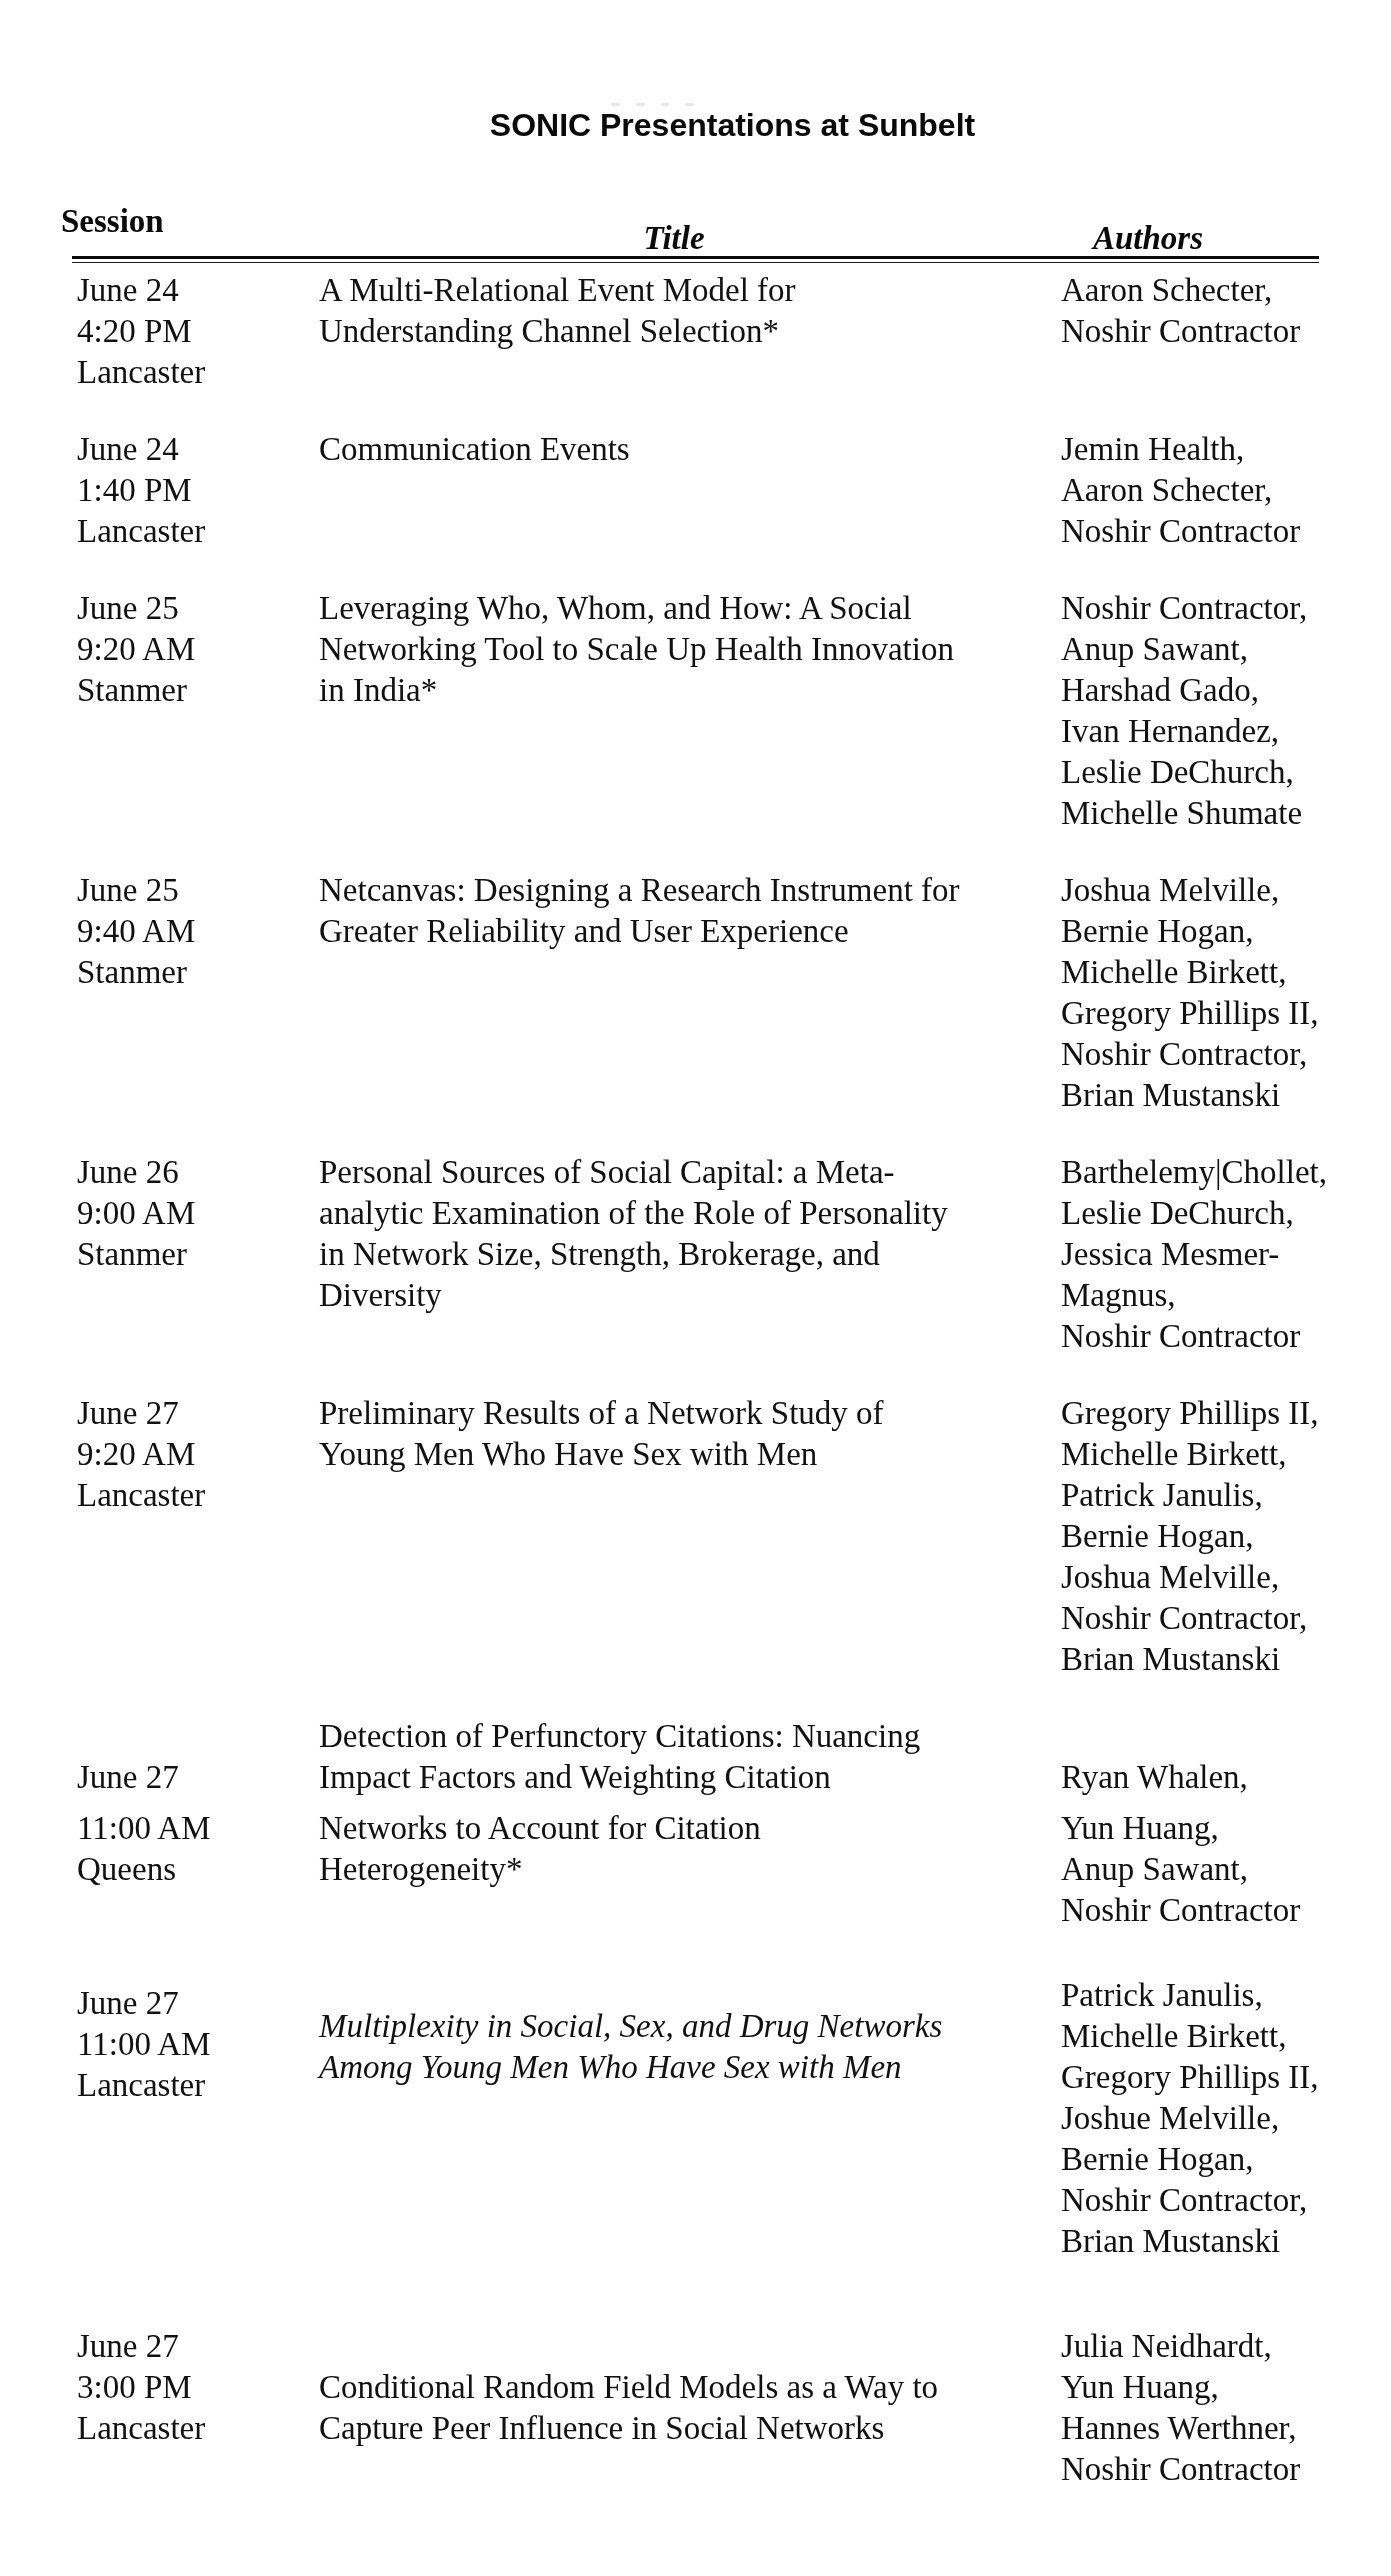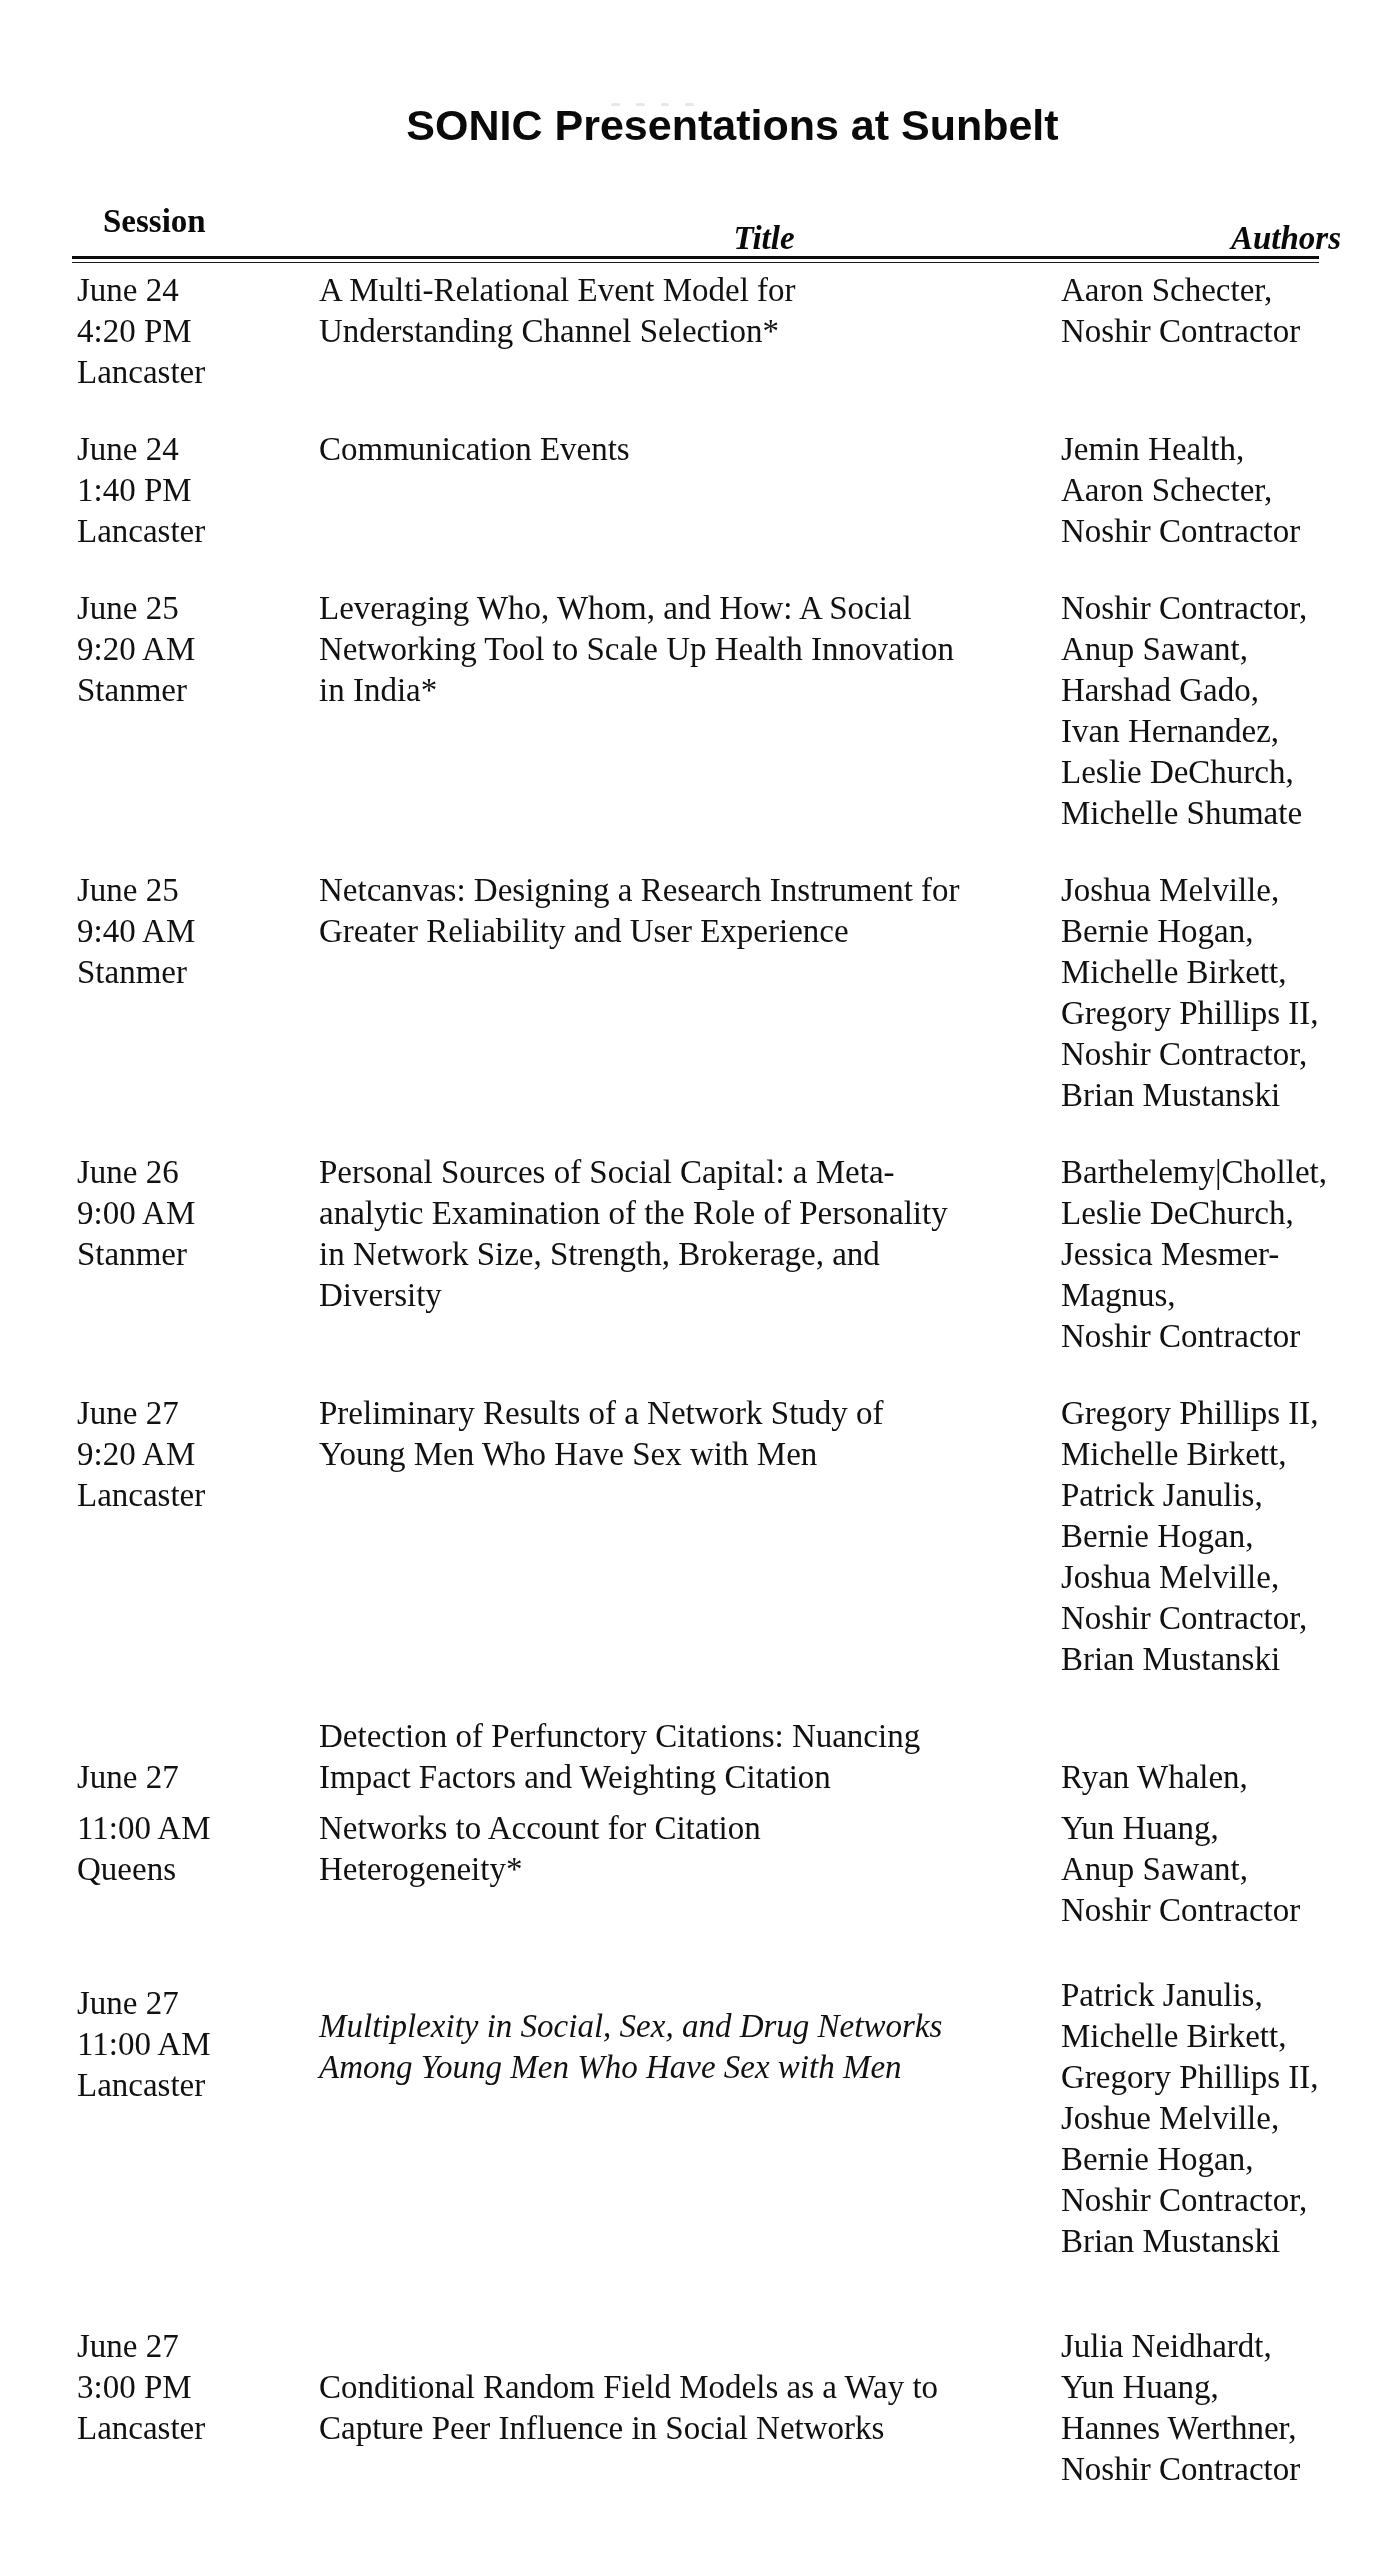--- a/index.html
+++ b/index.html
@@ -17,34 +17,33 @@
   .dashes { position: absolute; top: 77px; left: 611px; height: 3.1px; white-space: nowrap; }
   .dashes span { display: inline-block; width: 8.8px; height: 2.6px; background: #e7e7e7; border-radius: 1.5px; margin-right: 16px; }
 
   .doc-title {
     margin: 0;
     padding-top: 106px;
     padding-left: 74px;           
     text-align: center;
     font-family: "Liberation Sans", "DejaVu Sans", sans-serif;
     font-weight: bold;
-    font-size: 43px;
+    font-size: 32px;
     line-height: 39px;
     color: #0a0a0a;
   }
 
   .thead {
     display: grid;
     grid-template-columns: 242px 742px 330px;
-    padding-left: 103px;
+    padding-left: 61px;
     margin-top: 58px;
     font-weight: bold;
     line-height: 36px;
     color: #0a0a0a;
-    gap: 48px;
   }
   .th-title, .th-authors { text-align: center; font-style: italic; margin-top: 17px; }
   .th-authors { padding-right: 124px; }
 
   .rule {
     margin-left: 72px;
     width: 1247px;
     height: 6.7px;
     box-sizing: border-box;
     border-top: 3.6px solid #0b0b0b;

